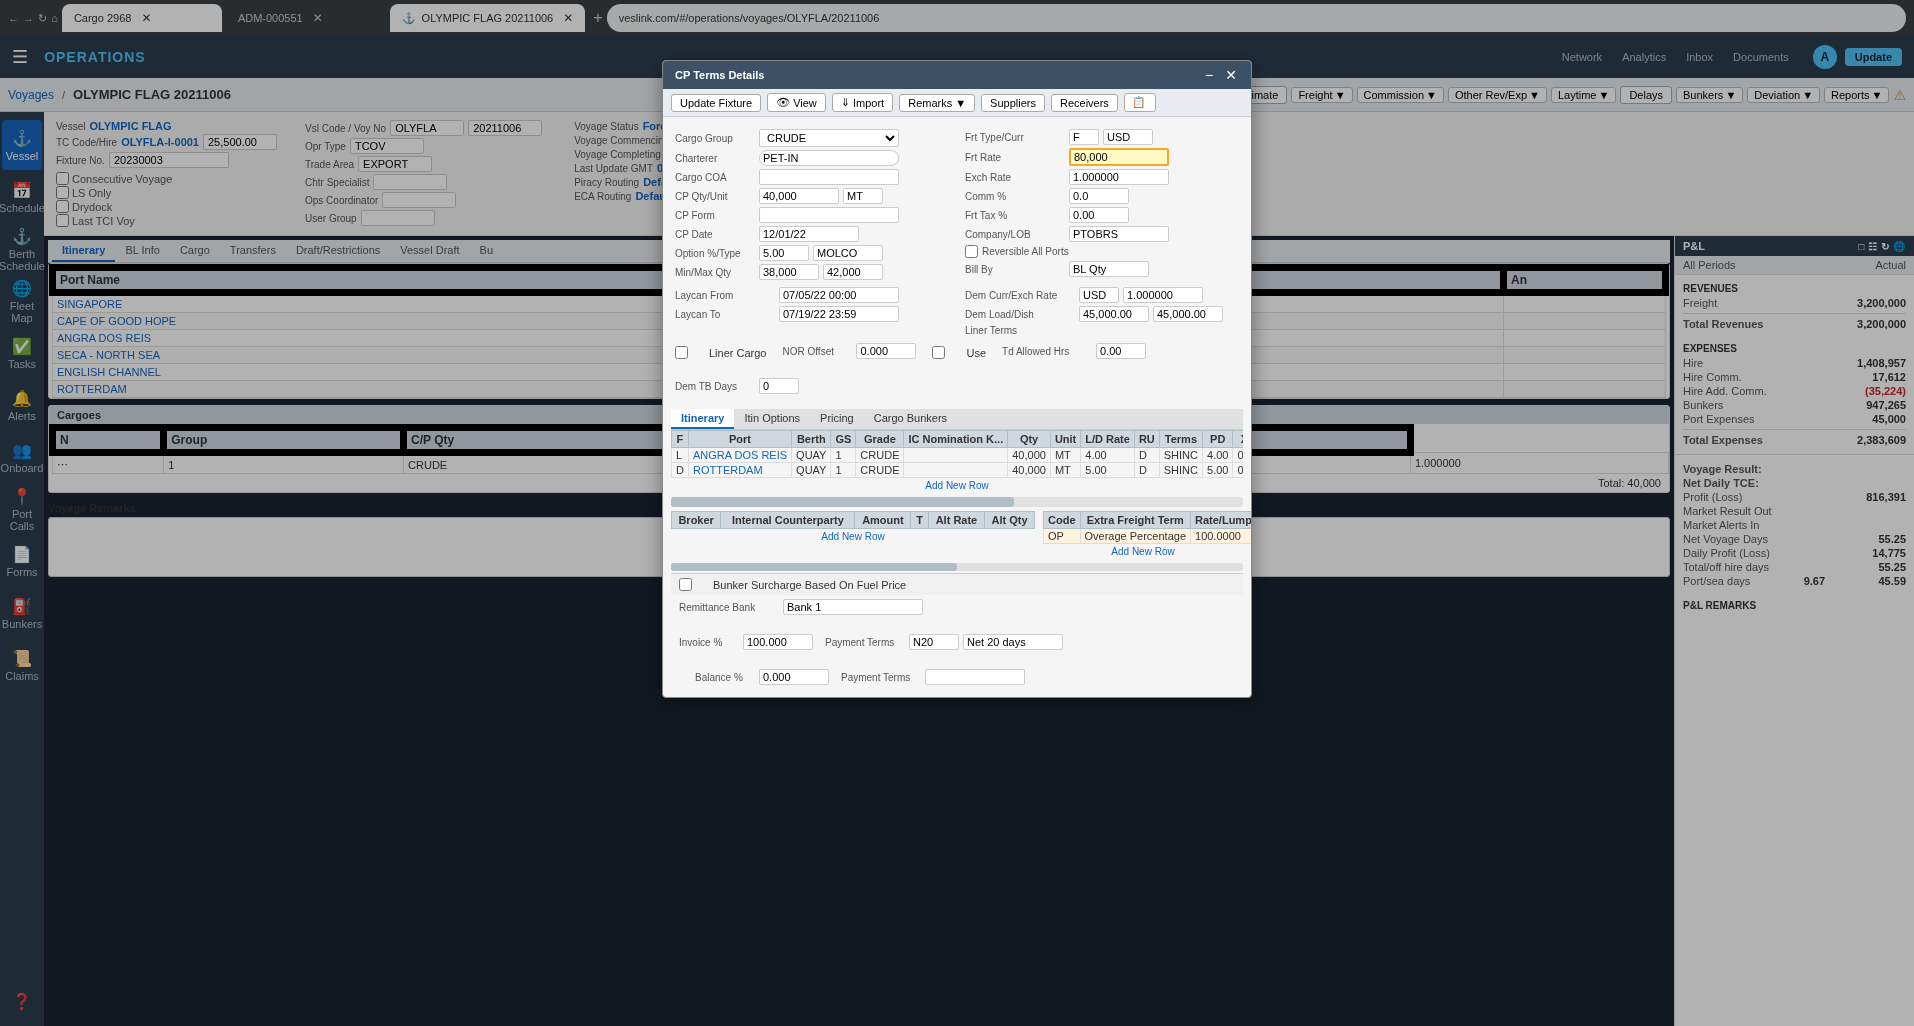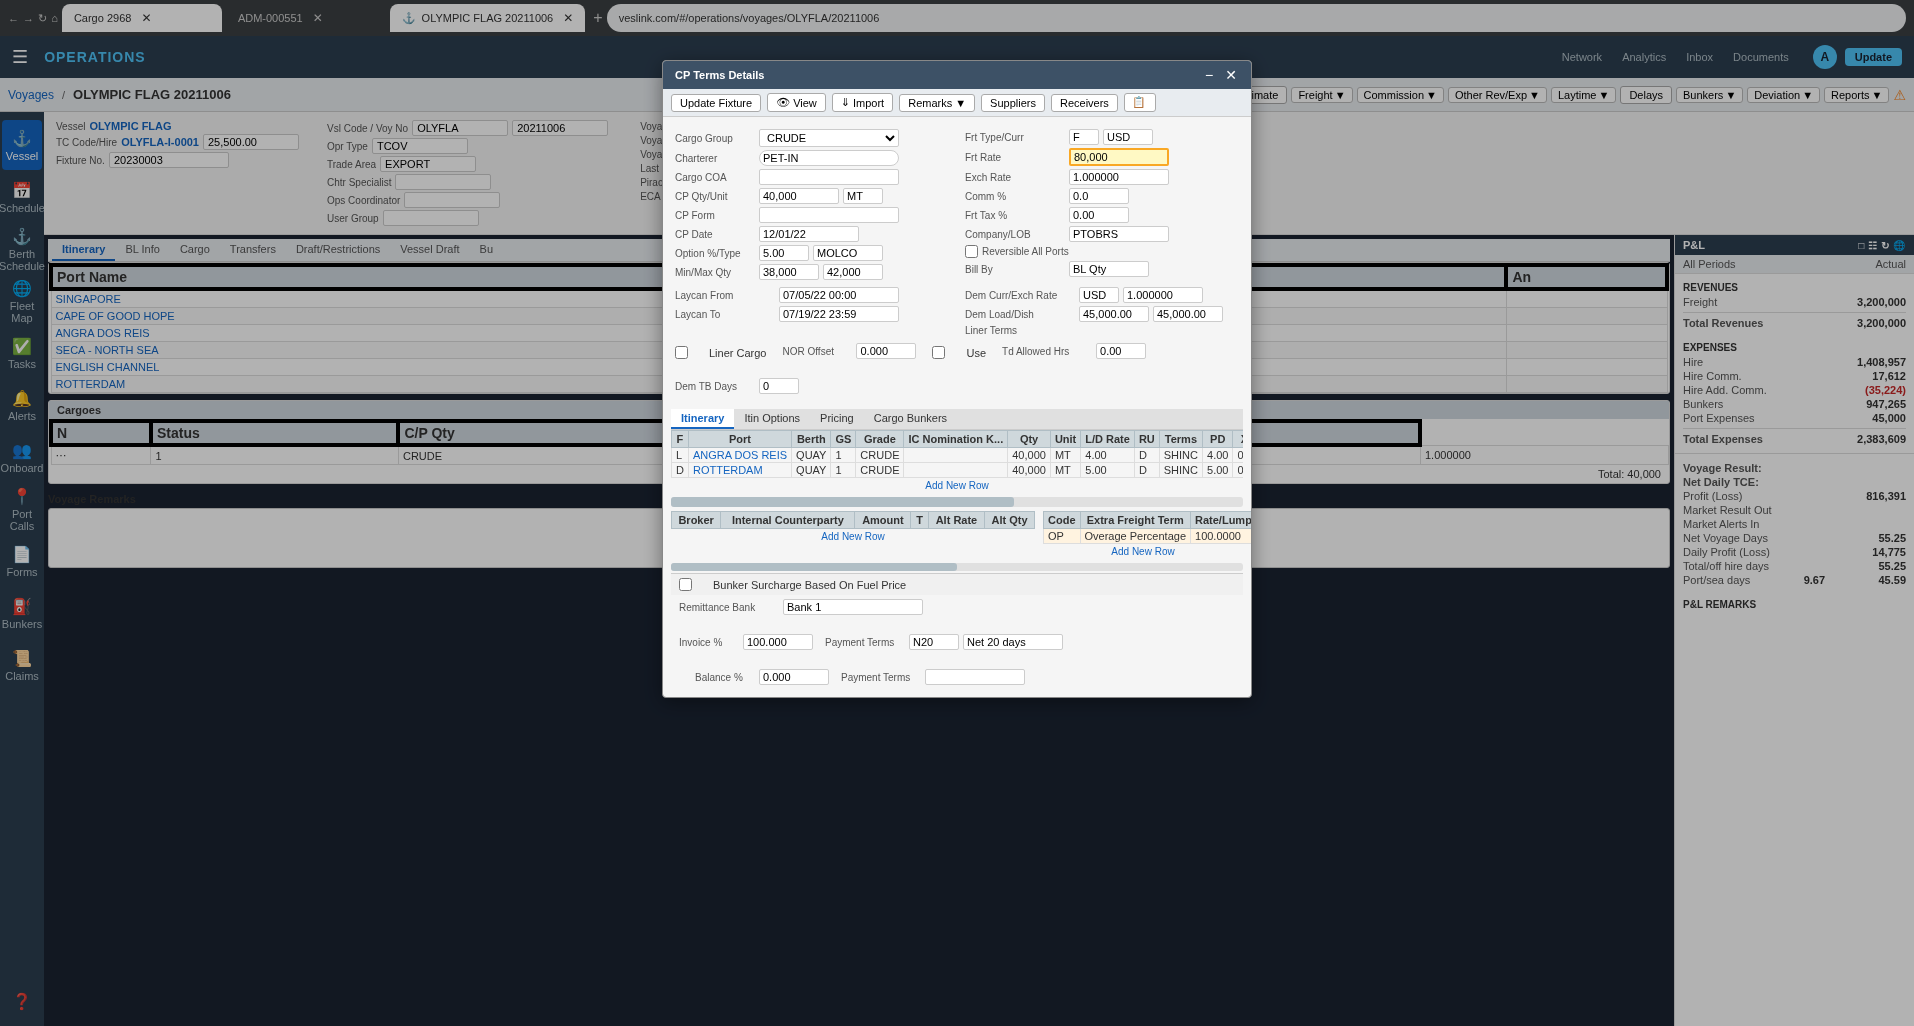--- a/index.html
+++ b/index.html
@@ -41,21 +41,21 @@
     .sidebar-item.active { background: #1565c0; color: white; }
     .sidebar-icon { font-size: 16px; }
 
     
     .content-area { flex: 1; display: flex; flex-direction: column; overflow: hidden; }
 
     
     .voyage-form { background: #f5f5f5; padding: 8px 12px; border-bottom: 1px solid #ddd; display: flex; gap: 16px; flex-wrap: wrap; }
     .form-label { color: #555; font-size: 10px; white-space: nowrap; }
     .form-value { color: #1565c0; font-size: 11px; font-weight: bold; }
-    .form-input { border: 1px solid #ccc; border-radius: 2px; padding: 1px 4px; font-size: 11px; background: white; width: 96px; }
+    .form-input { border: 1px solid #ccc; border-radius: 2px; padding: 1px 4px; font-size: 11px; background: white; width: 74px; }
     .form-input-wide { width: 120px; }
     .checkbox-field { display: flex; align-items: center; gap: 3px; font-size: 10px; color: #555; }
     .sec-btn-dropdown { background: #fff; border: 1px solid #bbb; border-radius: 3px; padding: 1px 6px; cursor: pointer; font-size: 11px; display: flex; align-items: center; gap: 2px; }
 
     
     .two-col { display: flex; flex: 1; overflow: hidden; }
 
     
     .left-content { flex: 1; overflow-y: auto; padding: 4px; }
 
@@ -72,21 +72,21 @@
     .pl-divider { border-top: 1px solid #ddd; margin: 3px 0; }
     .pl-total { font-weight: bold; }
 
     
     .tabs-bar { background: #e8ecf0; border-bottom: 1px solid #ccc; display: flex; padding: 0 4px; }
     .tab-item { padding: 4px 10px; font-size: 11px; cursor: pointer; border-bottom: 2px solid transparent; color: #555; }
     .tab-item.active { border-bottom: 2px solid #1565c0; color: #1565c0; font-weight: bold; }
 
     
     .data-table { width: 100%; border-collapse: collapse; font-size: 11px; }
-    .data-table th { background: #d0d8e0; border: 4px solid #000000; padding: 2px 4px; text-align: left; font-weight: bold; font-size: 14px; white-space: nowrap; }
+    .data-table th { background: #d0d8e0; border: 7px solid #000000; padding: 2px 4px; text-align: left; font-weight: bold; font-size: 12px; white-space: nowrap; }
     .data-table td { border: 1px solid #ddd; padding: 2px 4px; white-space: nowrap; }
     .data-table tr:nth-child(even) { background: #f9f9f9; }
 
     
     .modal-overlay { position: fixed; top: 0; left: 0; right: 0; bottom: 0; background: rgba(0,0,0,0.3); z-index: 100; display: flex; align-items: flex-start; justify-content: center; padding-top: 60px; }
     .modal { background: #f5f5f5; border: 1px solid #888; border-radius: 4px; box-shadow: 0 4px 20px rgba(0,0,0,0.4); width: 590px; max-height: 90vh; overflow: hidden; }
     .modal-header { background: #3d5166; color: white; padding: 6px 12px; display: flex; justify-content: space-between; align-items: center; font-size: 13px; font-weight: bold; }
     .modal-header-controls { display: flex; gap: 8px; }
     .modal-header-btn { color: white; cursor: pointer; font-size: 14px; background: none; border: none; padding: 0 2px; }
     .modal-toolbar { background: #e8ecf0; padding: 4px 8px; display: flex; gap: 6px; align-items: center; border-bottom: 1px solid #ccc; }
@@ -260,20 +260,38 @@
         </div>
         <div class="flex-row">
           <span class="form-label">TC Code/Hire</span>
           <span class="form-value text-blue">OLYFLA-I-0001</span>
           <input class="form-input" value="25,500.00" style="">
         </div>
         <div class="flex-row">
           <span class="form-label">Fixture No.</span>
           <input class="form-input form-input-wide" value="20230003" style="">
         </div>
+        <div class="flex-col" style="gap:1px;margin-top:2px;">
+          <label class="checkbox-field">
+              <input type="checkbox" style="">
+              <span>Consecutive Voyage</span>
+            </label>
+          <label class="checkbox-field">
+              <input type="checkbox" style="">
+              <span>LS Only</span>
+            </label>
+          <label class="checkbox-field">
+              <input type="checkbox" style="">
+              <span>Drydock</span>
+            </label>
+          <label class="checkbox-field">
+              <input type="checkbox" style="">
+              <span>Last TCI Voy</span>
+            </label>
+        </div>
       </div>
       <div class="flex-col" style="gap:2px;margin-left:12px;">
         <div class="flex-row">
           <span class="form-label">Vsl Code / Voy No</span>
           <input class="form-input" value="OLYFLA" style="">
           <input class="form-input" value="20211006" style="">
         </div>
         <div class="flex-row">
           <span class="form-label">Opr Type</span>
           <input class="form-input" value="TCOV" style="">
@@ -396,21 +414,21 @@
         </div>
 
         <div class="section-card">
           <div class="section-card-header">
             <span>Cargoes</span>
           </div>
           <table class="data-table">
             <thead>
               <tr>
                 <th>N</th>
-                <th>Status</th>
+                <th>Group</th>
                 <th>C/P Qty</th>
                 <th>Unit</th>
                 <th>Curr</th>
                 <th>Exch Rate</th>
               </tr>
             </thead>
             <tbody>
               <tr>
                 <td>⋯</td>
                 <td>1</td>

